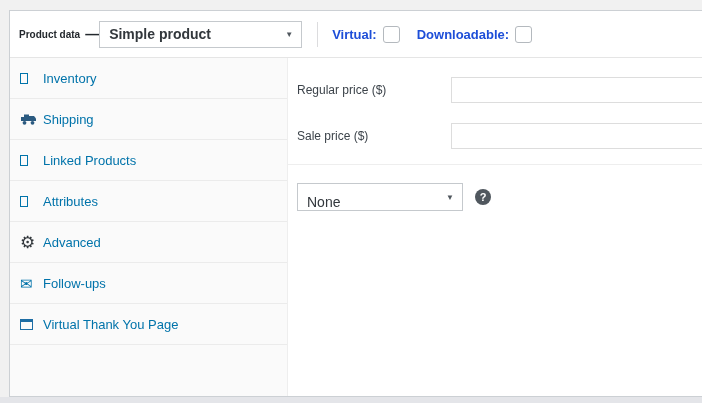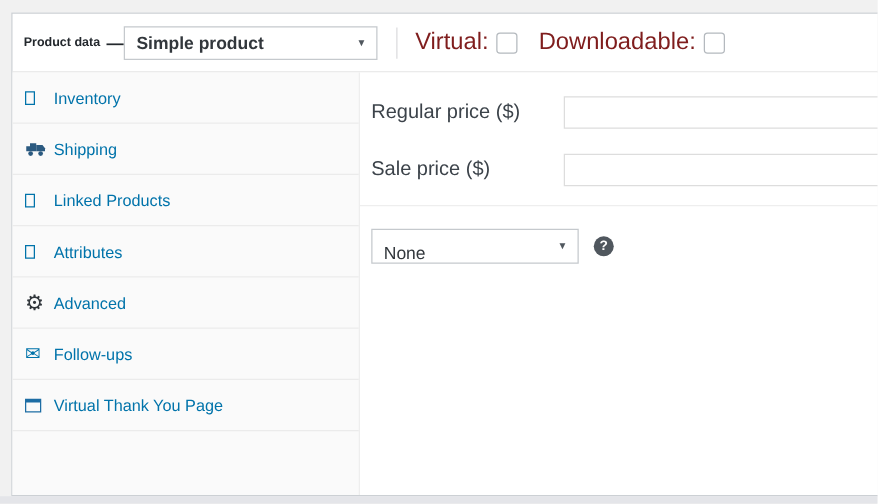--- a/index.html
+++ b/index.html
@@ -35,21 +35,21 @@
     font-size: 14px; color: #32373c;
     cursor: pointer;
   }
   .selectbox .arrow {
     position: absolute; right: 8px; top: 50%;
     transform: translateY(-50%);
     font-size: 8px; color: #50575e;
   }
   .sel-product-type { width: 203px; font-weight: 600; }
   .hdr-divider { width: 1px; height: 25px; background: #dcdcde; margin-left: 15px; }
-  .hdr-label { font-size: 19px; font-weight: 400; color: #7f1d1d; margin-left: 14px; }
+  .hdr-label { font-size: 13px; font-weight: 700; color: #1d4ed8; margin-left: 14px; }
   .checkbox {
     width: 17px; height: 17px;
     border: 1px solid #b4b9be; border-radius: 3px;
     background: #fff; margin-left: 6px; cursor: pointer;
   }
   .hdr-label2 { margin-left: 17px; }
   
   .pd-body { flex: 1; display: flex; min-height: 0; }
   .wc-tabs {
     width: 278px; flex: 0 0 278px;
@@ -76,21 +76,21 @@
   .glyph-icon { font-size: 16px; line-height: 1; }
   .gear-glyph { color: #32373c; font-size: 17px; }
   .env-glyph  { color: #0073aa; font-size: 15px; }
   .window-shape {
     width: 13px; height: 11px; display: inline-block;
     border: 1px solid #1d6da4; border-top-width: 3px;
   }
   
   .pd-content { flex: 1; padding: 19px 0 0 9px; background: #fff; }
   .field-row { display: flex; align-items: center; height: 26px; margin-bottom: 20px; }
-  .field-label { width: 154px; flex: 0 0 154px; font-size: 16px; color: #3c434a; }
+  .field-label { width: 154px; flex: 0 0 154px; font-size: 12px; color: #3c434a; }
   .wc-input {
     width: 420px; height: 26px;
     border: 1px solid #ddd; background: #fff;
     font-size: 13px; padding: 0 6px; color: #32373c;
     border-radius: 0; outline: none;
   }
   .section-divider {
     border-top: 1px solid #eee;
     margin: -5px 0 18px -9px;
   }

